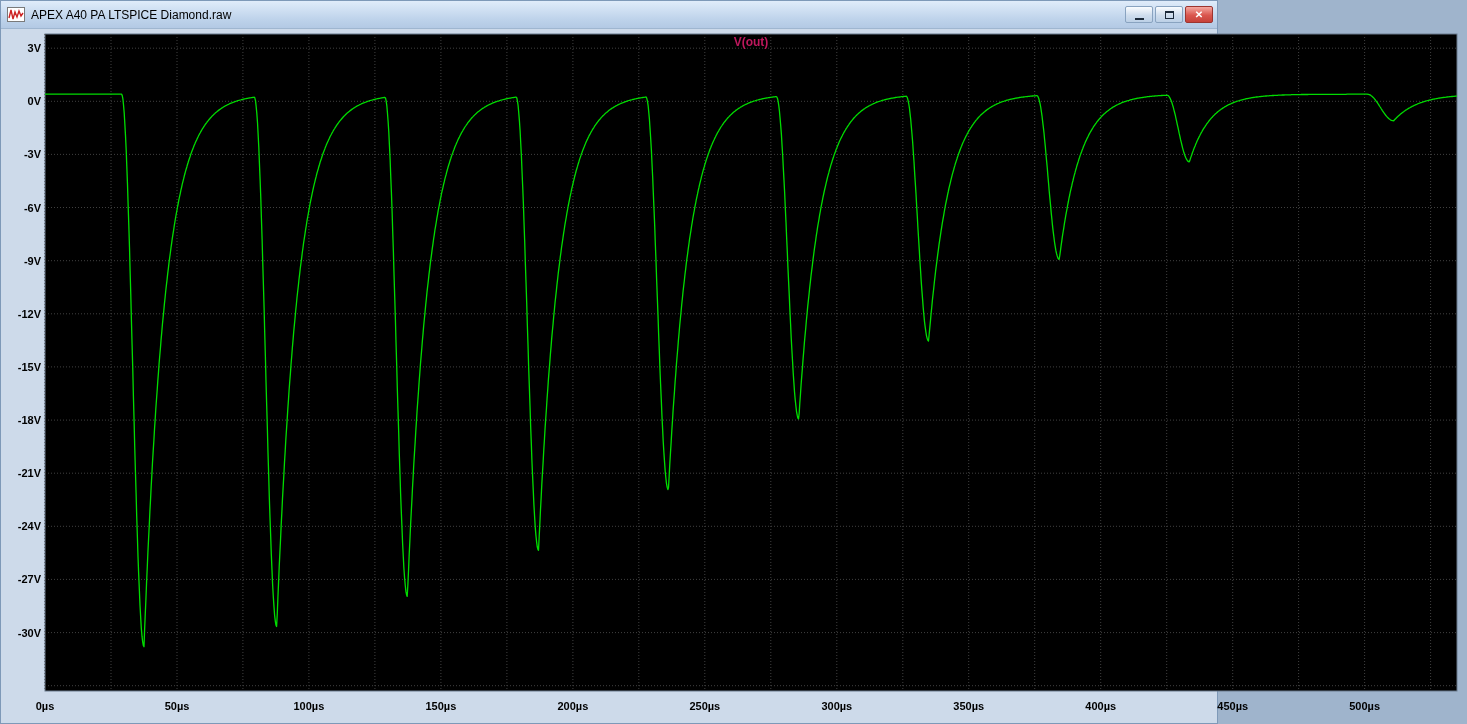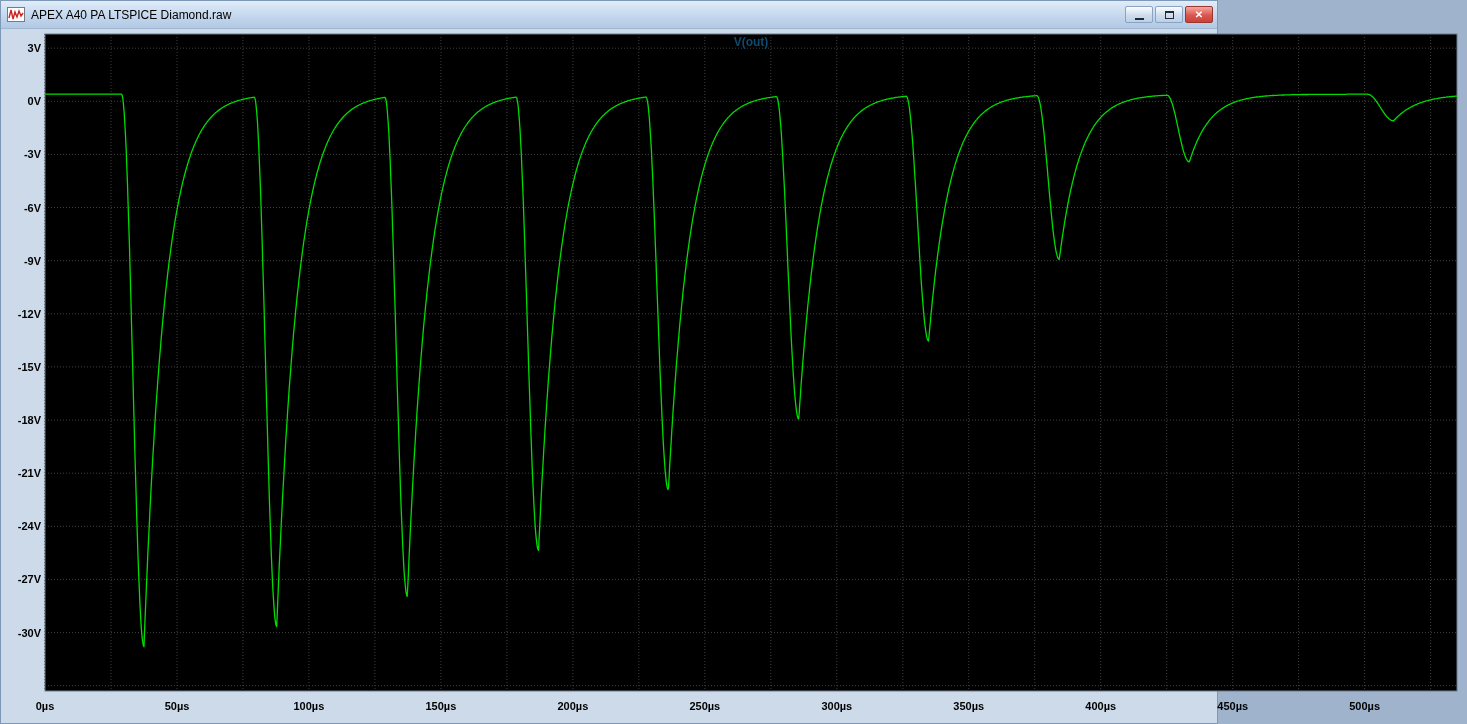--- a/index.html
+++ b/index.html
@@ -108,16 +108,16 @@
         <text x="40" y="235.7" text-anchor="end" font-size="11" font-weight="700" fill="#000000">-9V</text>
         <text x="40" y="288.8" text-anchor="end" font-size="11" font-weight="700" fill="#000000">-12V</text>
         <text x="40" y="341.9" text-anchor="end" font-size="11" font-weight="700" fill="#000000">-15V</text>
         <text x="40" y="395.1" text-anchor="end" font-size="11" font-weight="700" fill="#000000">-18V</text>
         <text x="40" y="448.2" text-anchor="end" font-size="11" font-weight="700" fill="#000000">-21V</text>
         <text x="40" y="501.3" text-anchor="end" font-size="11" font-weight="700" fill="#000000">-24V</text>
         <text x="40" y="554.4" text-anchor="end" font-size="11" font-weight="700" fill="#000000">-27V</text>
         <text x="40" y="607.6" text-anchor="end" font-size="11" font-weight="700" fill="#000000">-30V</text>
         <path d="M44.0 65.2L44.7 65.2L45.3 65.2L46.0 65.2L46.6 65.2L47.3 65.2L48.0 65.2L48.6 65.2L49.3 65.2L49.9 65.2L50.6 65.2L51.3 65.2L51.9 65.2L52.6 65.2L53.2 65.2L53.9 65.2L54.6 65.2L55.2 65.2L55.9 65.2L56.5 65.2L57.2 65.2L57.9 65.2L58.5 65.2L59.2 65.2L59.8 65.2L60.5 65.2L61.2 65.2L61.8 65.2L62.5 65.2L63.1 65.2L63.8 65.2L64.5 65.2L65.1 65.2L65.8 65.2L66.4 65.2L67.1 65.2L67.8 65.2L68.4 65.2L69.1 65.2L69.7 65.2L70.4 65.2L71.1 65.2L71.7 65.2L72.4 65.2L73.0 65.2L73.7 65.2L74.4 65.2L75.0 65.2L75.7 65.2L76.3 65.2L77.0 65.2L77.7 65.2L78.3 65.2L79.0 65.2L79.6 65.2L80.3 65.2L80.9 65.2L81.6 65.2L82.3 65.2L82.9 65.2L83.6 65.2L84.2 65.2L84.9 65.2L85.6 65.2L86.2 65.2L86.9 65.2L87.5 65.2L88.2 65.2L88.9 65.2L89.5 65.2L90.2 65.2L90.8 65.2L91.5 65.2L92.2 65.2L92.8 65.2L93.5 65.2L94.1 65.2L94.8 65.2L95.5 65.2L96.1 65.2L96.8 65.2L97.4 65.2L98.1 65.2L98.8 65.2L99.4 65.2L100.1 65.2L100.7 65.2L101.4 65.2L102.1 65.2L102.7 65.2L103.4 65.2L104.0 65.2L104.7 65.2L105.4 65.2L106.0 65.2L106.7 65.2L107.3 65.2L108.0 65.2L108.7 65.2L109.3 65.2L110.0 65.2L110.6 65.2L111.3 65.2L112.0 65.2L112.6 65.2L113.3 65.2L113.9 65.2L114.6 65.2L115.3 65.2L115.9 65.2L116.6 65.2L117.2 65.2L117.9 65.2L118.6 65.2L119.2 65.2L119.9 65.2L120.5 65.2L121.2 66.4L121.9 69.9L122.5 75.8L123.2 83.9L123.8 94.2L124.5 106.6L125.2 121.0L125.8 137.3L126.5 155.4L127.1 175.0L127.8 196.0L128.5 218.3L129.1 241.7L129.8 265.9L130.4 290.7L131.1 316.0L131.8 341.5L132.4 367.0L133.1 392.2L133.7 417.1L134.4 441.3L135.1 464.6L135.7 486.9L136.4 508.0L137.0 527.6L137.7 545.6L138.4 561.9L139.0 576.3L139.7 588.8L140.3 599.1L141.0 607.2L141.7 613.0L142.3 616.5L143.0 617.7L143.6 600.7L144.3 584.3L145.0 568.3L145.6 552.8L146.3 537.8L146.9 523.3L147.6 509.2L148.3 495.5L148.9 482.3L149.6 469.4L150.2 457.0L150.9 444.9L151.5 433.3L152.2 421.9L152.9 411.0L153.5 400.3L154.2 390.0L154.8 380.0L155.5 370.3L156.2 361.0L156.8 351.9L157.5 343.0L158.1 334.5L158.8 326.2L159.5 318.2L160.1 310.4L160.8 302.8L161.4 295.5L162.1 288.4L162.8 281.6L163.4 274.9L164.1 268.5L164.7 262.2L165.4 256.2L166.1 250.3L166.7 244.6L167.4 239.1L168.0 233.7L168.7 228.5L169.4 223.5L170.0 218.6L170.7 213.9L171.3 209.3L172.0 204.9L172.7 200.6L173.3 196.4L174.0 192.4L174.6 188.5L175.3 184.7L176.0 181.0L176.6 177.5L177.3 174.0L177.9 170.7L178.6 167.4L179.3 164.3L179.9 161.2L180.6 158.3L181.2 155.4L181.9 152.6L182.6 149.9L183.2 147.3L183.9 144.8L184.5 142.4L185.2 140.0L185.9 137.7L186.5 135.5L187.2 133.3L187.8 131.2L188.5 129.2L189.2 127.2L189.8 125.3L190.5 123.4L191.1 121.7L191.8 119.9L192.5 118.2L193.1 116.6L193.8 115.0L194.4 113.5L195.1 112.0L195.8 110.6L196.4 109.2L197.1 107.8L197.7 106.5L198.4 105.2L199.1 104.0L199.7 102.8L200.4 101.7L201.0 100.5L201.7 99.4L202.4 98.4L203.0 97.4L203.7 96.4L204.3 95.4L205.0 94.5L205.7 93.6L206.3 92.7L207.0 91.9L207.6 91.1L208.3 90.3L209.0 89.5L209.6 88.7L210.3 88.0L210.9 87.3L211.6 86.6L212.3 86.0L212.9 85.3L213.6 84.7L214.2 84.1L214.9 83.5L215.6 83.0L216.2 82.4L216.9 81.9L217.5 81.4L218.2 80.9L218.9 80.4L219.5 79.9L220.2 79.5L220.8 79.0L221.5 78.6L222.1 78.2L222.8 77.8L223.5 77.4L224.1 77.0L224.8 76.7L225.4 76.3L226.1 76.0L226.8 75.7L227.4 75.3L228.1 75.0L228.7 74.7L229.4 74.4L230.1 74.1L230.7 73.9L231.4 73.6L232.0 73.3L232.7 73.1L233.4 72.8L234.0 72.6L234.7 72.4L235.3 72.2L236.0 72.0L236.7 71.7L237.3 71.5L238.0 71.3L238.6 71.2L239.3 71.0L240.0 70.8L240.6 70.6L241.3 70.5L241.9 70.3L242.6 70.1L243.3 70.0L243.9 69.8L244.6 69.7L245.2 69.6L245.9 69.4L246.6 69.3L247.2 69.2L247.9 69.1L248.5 68.9L249.2 68.8L249.9 68.7L250.5 68.6L251.2 68.5L251.8 68.4L252.5 68.3L253.2 68.2L253.8 68.8L254.5 71.7L255.1 76.8L255.8 84.1L256.5 93.5L257.1 104.9L257.8 118.3L258.4 133.6L259.1 150.5L259.8 169.1L260.4 189.0L261.1 210.1L261.7 232.3L262.4 255.4L263.1 279.1L263.7 303.3L264.4 327.7L265.0 352.2L265.7 376.5L266.4 400.4L267.0 423.8L267.7 446.3L268.3 467.9L269.0 488.4L269.7 507.5L270.3 525.1L271.0 541.1L271.6 555.3L272.3 567.6L273.0 577.9L273.6 586.1L274.3 592.1L274.9 595.9L275.6 597.5L276.3 584.4L276.9 568.4L277.6 552.9L278.2 537.9L278.9 523.4L279.6 509.3L280.2 495.6L280.9 482.4L281.5 469.5L282.2 457.1L282.9 445.0L283.5 433.3L284.2 422.0L284.8 411.0L285.5 400.4L286.2 390.1L286.8 380.1L287.5 370.4L288.1 361.0L288.8 351.9L289.5 343.1L290.1 334.5L290.8 326.3L291.4 318.2L292.1 310.4L292.7 302.9L293.4 295.6L294.1 288.5L294.7 281.6L295.4 275.0L296.0 268.5L296.7 262.3L297.4 256.2L298.0 250.3L298.7 244.6L299.3 239.1L300.0 233.8L300.7 228.6L301.3 223.5L302.0 218.7L302.6 213.9L303.3 209.4L304.0 204.9L304.6 200.6L305.3 196.5L305.9 192.4L306.6 188.5L307.3 184.7L307.9 181.0L308.6 177.5L309.2 174.0L309.9 170.7L310.6 167.4L311.2 164.3L311.9 161.2L312.5 158.3L313.2 155.4L313.9 152.6L314.5 150.0L315.2 147.4L315.8 144.8L316.5 142.4L317.2 140.0L317.8 137.7L318.5 135.5L319.1 133.3L319.8 131.2L320.5 129.2L321.1 127.2L321.8 125.3L322.4 123.5L323.1 121.7L323.8 119.9L324.4 118.2L325.1 116.6L325.7 115.0L326.4 113.5L327.1 112.0L327.7 110.6L328.4 109.2L329.0 107.8L329.7 106.5L330.4 105.2L331.0 104.0L331.7 102.8L332.3 101.7L333.0 100.5L333.7 99.5L334.3 98.4L335.0 97.4L335.6 96.4L336.3 95.4L337.0 94.5L337.6 93.6L338.3 92.7L338.9 91.9L339.6 91.1L340.3 90.3L340.9 89.5L341.6 88.7L342.2 88.0L342.9 87.3L343.6 86.6L344.2 86.0L344.9 85.3L345.5 84.7L346.2 84.1L346.9 83.5L347.5 83.0L348.2 82.4L348.8 81.9L349.5 81.4L350.2 80.9L350.8 80.4L351.5 79.9L352.1 79.5L352.8 79.0L353.5 78.6L354.1 78.2L354.8 77.8L355.4 77.4L356.1 77.0L356.8 76.7L357.4 76.3L358.1 76.0L358.7 75.7L359.4 75.3L360.1 75.0L360.7 74.7L361.4 74.4L362.0 74.1L362.7 73.9L363.3 73.6L364.0 73.3L364.7 73.1L365.3 72.9L366.0 72.6L366.6 72.4L367.3 72.2L368.0 72.0L368.6 71.7L369.3 71.5L369.9 71.3L370.6 71.2L371.3 71.0L371.9 70.8L372.6 70.6L373.2 70.5L373.9 70.3L374.6 70.1L375.2 70.0L375.9 69.8L376.5 69.7L377.2 69.6L377.9 69.4L378.5 69.3L379.2 69.2L379.8 69.1L380.5 68.9L381.2 68.8L381.8 68.7L382.5 68.6L383.1 68.5L383.8 68.4L384.5 69.0L385.1 71.7L385.8 76.4L386.4 83.3L387.1 92.2L387.8 103.0L388.4 115.6L389.1 130.0L389.7 146.0L390.4 163.4L391.1 182.2L391.7 202.2L392.4 223.1L393.0 244.8L393.7 267.2L394.4 290.0L395.0 313.0L395.7 336.1L396.3 359.0L397.0 381.6L397.7 403.6L398.3 424.9L399.0 445.3L399.6 464.6L400.3 482.6L401.0 499.2L401.6 514.3L402.3 527.7L402.9 539.3L403.6 549.0L404.3 556.7L404.9 562.4L405.6 566.0L406.2 567.4L406.9 555.1L407.6 540.0L408.2 525.4L408.9 511.2L409.5 497.5L410.2 484.2L410.9 471.3L411.5 458.8L412.2 446.7L412.8 435.0L413.5 423.6L414.2 412.6L414.8 401.9L415.5 391.5L416.1 381.5L416.8 371.8L417.5 362.3L418.1 353.2L418.8 344.3L419.4 335.7L420.1 327.4L420.8 319.3L421.4 311.5L422.1 303.9L422.7 296.6L423.4 289.5L424.1 282.6L424.7 275.9L425.4 269.4L426.0 263.1L426.7 257.0L427.4 251.1L428.0 245.4L428.7 239.9L429.3 234.5L430.0 229.3L430.7 224.2L431.3 219.3L432.0 214.6L432.6 210.0L433.3 205.6L433.9 201.2L434.6 197.1L435.3 193.0L435.9 189.1L436.6 185.3L437.2 181.6L437.9 178.0L438.6 174.5L439.2 171.1L439.9 167.9L440.5 164.7L441.2 161.7L441.9 158.7L442.5 155.8L443.2 153.0L443.8 150.3L444.5 147.7L445.2 145.2L445.8 142.7L446.5 140.3L447.1 138.0L447.8 135.8L448.5 133.6L449.1 131.5L449.8 129.5L450.4 127.5L451.1 125.6L451.8 123.7L452.4 121.9L453.1 120.2L453.7 118.5L454.4 116.8L455.1 115.3L455.7 113.7L456.4 112.2L457.0 110.8L457.7 109.4L458.4 108.0L459.0 106.7L459.7 105.4L460.3 104.2L461.0 103.0L461.7 101.8L462.3 100.7L463.0 99.6L463.6 98.5L464.3 97.5L465.0 96.5L465.6 95.6L466.3 94.6L466.9 93.7L467.6 92.8L468.3 92.0L468.9 91.2L469.6 90.4L470.2 89.6L470.9 88.8L471.6 88.1L472.2 87.4L472.9 86.7L473.5 86.1L474.2 85.4L474.9 84.8L475.5 84.2L476.2 83.6L476.8 83.1L477.5 82.5L478.2 82.0L478.8 81.5L479.5 81.0L480.1 80.5L480.8 80.0L481.5 79.5L482.1 79.1L482.8 78.7L483.4 78.3L484.1 77.9L484.8 77.5L485.4 77.1L486.1 76.7L486.7 76.4L487.4 76.0L488.1 75.7L488.7 75.4L489.4 75.1L490.0 74.8L490.7 74.5L491.4 74.2L492.0 73.9L492.7 73.6L493.3 73.4L494.0 73.1L494.7 72.9L495.3 72.6L496.0 72.4L496.6 72.2L497.3 72.0L498.0 71.8L498.6 71.6L499.3 71.4L499.9 71.2L500.6 71.0L501.3 70.8L501.9 70.7L502.6 70.5L503.2 70.3L503.9 70.2L504.5 70.0L505.2 69.9L505.9 69.7L506.5 69.6L507.2 69.4L507.8 69.3L508.5 69.2L509.2 69.1L509.8 69.0L510.5 68.8L511.1 68.7L511.8 68.6L512.5 68.5L513.1 68.4L513.8 68.3L514.4 68.2L515.1 68.1L515.8 69.0L516.4 71.8L517.1 76.5L517.7 83.1L518.4 91.6L519.1 101.7L519.7 113.5L520.4 126.9L521.0 141.7L521.7 157.8L522.4 175.0L523.0 193.3L523.7 212.5L524.3 232.4L525.0 252.8L525.7 273.5L526.3 294.5L527.0 315.4L527.6 336.2L528.3 356.6L529.0 376.5L529.6 395.7L530.3 414.0L530.9 431.3L531.6 447.4L532.3 462.2L532.9 475.6L533.6 487.5L534.2 497.6L534.9 506.1L535.6 512.7L536.2 517.5L536.9 520.4L537.5 521.3L538.2 507.3L538.9 493.7L539.5 480.5L540.2 467.7L540.8 455.4L541.5 443.4L542.2 431.7L542.8 420.4L543.5 409.5L544.1 398.9L544.8 388.7L545.5 378.7L546.1 369.1L546.8 359.7L547.4 350.6L548.1 341.9L548.8 333.4L549.4 325.1L550.1 317.1L550.7 309.4L551.4 301.8L552.1 294.6L552.7 287.5L553.4 280.7L554.0 274.0L554.7 267.6L555.4 261.4L556.0 255.4L556.7 249.5L557.3 243.8L558.0 238.3L558.7 233.0L559.3 227.8L560.0 222.8L560.6 218.0L561.3 213.3L562.0 208.7L562.6 204.3L563.3 200.0L563.9 195.9L564.6 191.9L565.3 188.0L565.9 184.2L566.6 180.5L567.2 177.0L567.9 173.5L568.6 170.2L569.2 167.0L569.9 163.9L570.5 160.8L571.2 157.9L571.9 155.0L572.5 152.3L573.2 149.6L573.8 147.0L574.5 144.5L575.1 142.0L575.8 139.7L576.5 137.4L577.1 135.2L577.8 133.0L578.4 130.9L579.1 128.9L579.8 126.9L580.4 125.0L581.1 123.2L581.7 121.4L582.4 119.7L583.1 118.0L583.7 116.4L584.4 114.8L585.0 113.3L585.7 111.8L586.4 110.4L587.0 109.0L587.7 107.6L588.3 106.3L589.0 105.1L589.7 103.8L590.3 102.7L591.0 101.5L591.6 100.4L592.3 99.3L593.0 98.3L593.6 97.2L594.3 96.2L594.9 95.3L595.6 94.4L596.3 93.5L596.9 92.6L597.6 91.8L598.2 90.9L598.9 90.2L599.6 89.4L600.2 88.6L600.9 87.9L601.5 87.2L602.2 86.5L602.9 85.9L603.5 85.3L604.2 84.6L604.8 84.0L605.5 83.5L606.2 82.9L606.8 82.4L607.5 81.8L608.1 81.3L608.8 80.8L609.5 80.3L610.1 79.9L610.8 79.4L611.4 79.0L612.1 78.6L612.8 78.1L613.4 77.8L614.1 77.4L614.7 77.0L615.4 76.6L616.1 76.3L616.7 75.9L617.4 75.6L618.0 75.3L618.7 75.0L619.4 74.7L620.0 74.4L620.7 74.1L621.3 73.8L622.0 73.6L622.7 73.3L623.3 73.1L624.0 72.8L624.6 72.6L625.3 72.4L626.0 72.1L626.6 71.9L627.3 71.7L627.9 71.5L628.6 71.3L629.3 71.1L629.9 71.0L630.6 70.8L631.2 70.6L631.9 70.4L632.6 70.3L633.2 70.1L633.9 70.0L634.5 69.8L635.2 69.7L635.9 69.5L636.5 69.4L637.2 69.3L637.8 69.2L638.5 69.0L639.2 68.9L639.8 68.8L640.5 68.7L641.1 68.6L641.8 68.5L642.5 68.4L643.1 68.3L643.8 68.2L644.4 68.1L645.1 68.0L645.7 69.1L646.4 71.9L647.1 76.3L647.7 82.4L648.4 90.0L649.0 99.1L649.7 109.6L650.4 121.4L651.0 134.5L651.7 148.7L652.3 163.8L653.0 179.9L653.7 196.6L654.3 214.0L655.0 231.7L655.6 249.8L656.3 268.0L657.0 286.1L657.6 304.1L658.3 321.7L658.9 338.8L659.6 355.3L660.3 371.1L660.9 385.9L661.6 399.6L662.2 412.3L662.9 423.6L663.6 433.6L664.2 442.1L664.9 449.2L665.5 454.6L666.2 458.4L666.9 460.6L667.5 458.6L668.2 446.5L668.8 434.8L669.5 423.4L670.2 412.4L670.8 401.7L671.5 391.4L672.1 381.3L672.8 371.6L673.5 362.2L674.1 353.0L674.8 344.2L675.4 335.6L676.1 327.3L676.8 319.2L677.4 311.4L678.1 303.8L678.7 296.5L679.4 289.4L680.1 282.5L680.7 275.8L681.4 269.3L682.0 263.0L682.7 256.9L683.4 251.0L684.0 245.3L684.7 239.8L685.3 234.4L686.0 229.2L686.7 224.2L687.3 219.3L688.0 214.5L688.6 209.9L689.3 205.5L690.0 201.2L690.6 197.0L691.3 192.9L691.9 189.0L692.6 185.2L693.3 181.5L693.9 177.9L694.6 174.5L695.2 171.1L695.9 167.8L696.6 164.7L697.2 161.6L697.9 158.7L698.5 155.8L699.2 153.0L699.9 150.3L700.5 147.7L701.2 145.1L701.8 142.7L702.5 140.3L703.2 138.0L703.8 135.7L704.5 133.6L705.1 131.5L705.8 129.4L706.5 127.5L707.1 125.5L707.8 123.7L708.4 121.9L709.1 120.1L709.8 118.5L710.4 116.8L711.1 115.2L711.7 113.7L712.4 112.2L713.1 110.8L713.7 109.4L714.4 108.0L715.0 106.7L715.7 105.4L716.3 104.2L717.0 103.0L717.7 101.8L718.3 100.7L719.0 99.6L719.6 98.5L720.3 97.5L721.0 96.5L721.6 95.5L722.3 94.6L722.9 93.7L723.6 92.8L724.3 92.0L724.9 91.2L725.6 90.4L726.2 89.6L726.9 88.8L727.6 88.1L728.2 87.4L728.9 86.7L729.5 86.1L730.2 85.4L730.9 84.8L731.5 84.2L732.2 83.6L732.8 83.0L733.5 82.5L734.2 82.0L734.8 81.4L735.5 80.9L736.1 80.5L736.8 80.0L737.5 79.5L738.1 79.1L738.8 78.7L739.4 78.3L740.1 77.9L740.8 77.5L741.4 77.1L742.1 76.7L742.7 76.4L743.4 76.0L744.1 75.7L744.7 75.4L745.4 75.1L746.0 74.8L746.7 74.5L747.4 74.2L748.0 73.9L748.7 73.6L749.3 73.4L750.0 73.1L750.7 72.9L751.3 72.6L752.0 72.4L752.6 72.2L753.3 72.0L754.0 71.8L754.6 71.6L755.3 71.4L755.9 71.2L756.6 71.0L757.3 70.8L757.9 70.6L758.6 70.5L759.2 70.3L759.9 70.2L760.6 70.0L761.2 69.9L761.9 69.7L762.5 69.6L763.2 69.4L763.9 69.3L764.5 69.2L765.2 69.1L765.8 68.9L766.5 68.8L767.2 68.7L767.8 68.6L768.5 68.5L769.1 68.4L769.8 68.3L770.5 68.2L771.1 68.1L771.8 68.0L772.4 67.9L773.1 67.9L773.8 67.8L774.4 67.7L775.1 67.6L775.7 67.8L776.4 69.2L777.1 72.1L777.7 76.2L778.4 81.7L779.0 88.4L779.7 96.4L780.4 105.4L781.0 115.6L781.7 126.7L782.3 138.6L783.0 151.4L783.7 164.8L784.3 178.7L785.0 193.1L785.6 207.8L786.3 222.7L786.9 237.6L787.6 252.4L788.3 267.1L788.9 281.4L789.6 295.3L790.2 308.6L790.9 321.2L791.6 333.0L792.2 343.9L792.9 353.9L793.5 362.8L794.2 370.5L794.9 377.0L795.5 382.3L796.2 386.2L796.8 388.8L797.5 390.0L798.2 384.1L798.8 374.3L799.5 364.8L800.1 355.5L800.8 346.6L801.5 337.9L802.1 329.6L802.8 321.4L803.4 313.5L804.1 305.9L804.8 298.5L805.4 291.3L806.1 284.4L806.7 277.6L807.4 271.1L808.1 264.7L808.7 258.6L809.4 252.7L810.0 246.9L810.7 241.3L811.4 235.9L812.0 230.6L812.7 225.5L813.3 220.6L814.0 215.8L814.7 211.2L815.3 206.7L816.0 202.4L816.6 198.1L817.3 194.0L818.0 190.1L818.6 186.2L819.3 182.5L819.9 178.9L820.6 175.4L821.3 172.0L821.9 168.7L822.6 165.5L823.2 162.5L823.9 159.5L824.6 156.6L825.2 153.8L825.9 151.0L826.5 148.4L827.2 145.8L827.9 143.4L828.5 140.9L829.2 138.6L829.8 136.4L830.5 134.2L831.2 132.0L831.8 130.0L832.5 128.0L833.1 126.1L833.8 124.2L834.5 122.4L835.1 120.6L835.8 118.9L836.4 117.3L837.1 115.7L837.8 114.1L838.4 112.6L839.1 111.1L839.7 109.7L840.4 108.4L841.1 107.0L841.7 105.7L842.4 104.5L843.0 103.3L843.7 102.1L844.4 101.0L845.0 99.9L845.7 98.8L846.3 97.8L847.0 96.8L847.7 95.8L848.3 94.9L849.0 94.0L849.6 93.1L850.3 92.2L851.0 91.4L851.6 90.6L852.3 89.8L852.9 89.0L853.6 88.3L854.3 87.6L854.9 86.9L855.6 86.2L856.2 85.6L856.9 85.0L857.5 84.4L858.2 83.8L858.9 83.2L859.5 82.6L860.2 82.1L860.8 81.6L861.5 81.1L862.2 80.6L862.8 80.1L863.5 79.7L864.1 79.2L864.8 78.8L865.5 78.4L866.1 78.0L866.8 77.6L867.4 77.2L868.1 76.8L868.8 76.5L869.4 76.1L870.1 75.8L870.7 75.5L871.4 75.1L872.1 74.8L872.7 74.5L873.4 74.3L874.0 74.0L874.7 73.7L875.4 73.4L876.0 73.2L876.7 72.9L877.3 72.7L878.0 72.5L878.7 72.3L879.3 72.0L880.0 71.8L880.6 71.6L881.3 71.4L882.0 71.2L882.6 71.1L883.3 70.9L883.9 70.7L884.6 70.5L885.3 70.4L885.9 70.2L886.6 70.1L887.2 69.9L887.9 69.8L888.6 69.6L889.2 69.5L889.9 69.4L890.5 69.2L891.2 69.1L891.9 69.0L892.5 68.9L893.2 68.8L893.8 68.6L894.5 68.5L895.2 68.4L895.8 68.3L896.5 68.2L897.1 68.1L897.8 68.1L898.5 68.0L899.1 67.9L899.8 67.8L900.4 67.7L901.1 67.6L901.8 67.6L902.4 67.5L903.1 67.4L903.7 67.4L904.4 67.3L905.1 67.2L905.7 67.5L906.4 68.8L907.0 71.1L907.7 74.5L908.4 78.8L909.0 84.1L909.7 90.3L910.3 97.4L911.0 105.2L911.7 113.8L912.3 123.0L913.0 132.8L913.6 143.1L914.3 153.7L915.0 164.7L915.6 175.9L916.3 187.2L916.9 198.5L917.6 209.8L918.3 220.9L918.9 231.7L919.6 242.1L920.2 252.1L920.9 261.6L921.6 270.4L922.2 278.6L922.9 286.0L923.5 292.6L924.2 298.2L924.9 303.0L925.5 306.8L926.2 309.6L926.8 311.3L927.5 312.0L928.1 306.0L928.8 298.6L929.5 291.4L930.1 284.4L930.8 277.7L931.4 271.1L932.1 264.8L932.8 258.7L933.4 252.7L934.1 246.9L934.7 241.3L935.4 235.9L936.1 230.7L936.7 225.6L937.4 220.7L938.0 215.9L938.7 211.2L939.4 206.7L940.0 202.4L940.7 198.2L941.3 194.1L942.0 190.1L942.7 186.3L943.3 182.5L944.0 178.9L944.6 175.4L945.3 172.0L946.0 168.8L946.6 165.6L947.3 162.5L947.9 159.5L948.6 156.6L949.3 153.8L949.9 151.1L950.6 148.4L951.2 145.9L951.9 143.4L952.6 141.0L953.2 138.6L953.9 136.4L954.5 134.2L955.2 132.1L955.9 130.0L956.5 128.0L957.2 126.1L957.8 124.2L958.5 122.4L959.2 120.6L959.8 118.9L960.5 117.3L961.1 115.7L961.8 114.1L962.5 112.6L963.1 111.2L963.8 109.7L964.4 108.4L965.1 107.0L965.8 105.8L966.4 104.5L967.1 103.3L967.7 102.1L968.4 101.0L969.1 99.9L969.7 98.8L970.4 97.8L971.0 96.8L971.7 95.8L972.4 94.9L973.0 94.0L973.7 93.1L974.3 92.2L975.0 91.4L975.7 90.6L976.3 89.8L977.0 89.0L977.6 88.3L978.3 87.6L979.0 86.9L979.6 86.2L980.3 85.6L980.9 85.0L981.6 84.4L982.3 83.8L982.9 83.2L983.6 82.7L984.2 82.1L984.9 81.6L985.6 81.1L986.2 80.6L986.9 80.1L987.5 79.7L988.2 79.2L988.9 78.8L989.5 78.4L990.2 78.0L990.8 77.6L991.5 77.2L992.2 76.8L992.8 76.5L993.5 76.1L994.1 75.8L994.8 75.5L995.5 75.1L996.1 74.8L996.8 74.5L997.4 74.3L998.1 74.0L998.7 73.7L999.4 73.4L1000.1 73.2L1000.7 72.9L1001.4 72.7L1002.0 72.5L1002.7 72.3L1003.4 72.0L1004.0 71.8L1004.7 71.6L1005.3 71.4L1006.0 71.2L1006.7 71.1L1007.3 70.9L1008.0 70.7L1008.6 70.5L1009.3 70.4L1010.0 70.2L1010.6 70.1L1011.3 69.9L1011.9 69.8L1012.6 69.6L1013.3 69.5L1013.9 69.4L1014.6 69.2L1015.2 69.1L1015.9 69.0L1016.6 68.9L1017.2 68.8L1017.9 68.6L1018.5 68.5L1019.2 68.4L1019.9 68.3L1020.5 68.2L1021.2 68.1L1021.8 68.1L1022.5 68.0L1023.2 67.9L1023.8 67.8L1024.5 67.7L1025.1 67.6L1025.8 67.6L1026.5 67.5L1027.1 67.4L1027.8 67.4L1028.4 67.3L1029.1 67.2L1029.8 67.2L1030.4 67.1L1031.1 67.0L1031.7 67.0L1032.4 66.9L1033.1 66.9L1033.7 66.8L1034.4 66.8L1035.0 66.7L1035.7 66.7L1036.4 66.9L1037.0 67.7L1037.7 69.3L1038.3 71.5L1039.0 74.4L1039.7 78.0L1040.3 82.1L1041.0 86.8L1041.6 92.1L1042.3 97.8L1043.0 104.0L1043.6 110.5L1044.3 117.4L1044.9 124.5L1045.6 131.9L1046.3 139.3L1046.9 146.9L1047.6 154.5L1048.2 162.0L1048.9 169.4L1049.6 176.6L1050.2 183.6L1050.9 190.3L1051.5 196.7L1052.2 202.6L1052.9 208.0L1053.5 213.0L1054.2 217.4L1054.8 221.2L1055.5 224.4L1056.2 226.9L1056.8 228.8L1057.5 229.9L1058.1 230.4L1058.8 226.3L1059.5 221.4L1060.1 216.6L1060.8 211.9L1061.4 207.4L1062.1 203.0L1062.8 198.8L1063.4 194.7L1064.1 190.7L1064.7 186.8L1065.4 183.1L1066.1 179.5L1066.7 175.9L1067.4 172.5L1068.0 169.2L1068.7 166.0L1069.3 162.9L1070.0 159.9L1070.7 157.0L1071.3 154.2L1072.0 151.5L1072.6 148.8L1073.3 146.2L1074.0 143.7L1074.6 141.3L1075.3 139.0L1075.9 136.7L1076.6 134.5L1077.3 132.4L1077.9 130.3L1078.6 128.3L1079.2 126.4L1079.9 124.5L1080.6 122.7L1081.2 120.9L1081.9 119.2L1082.5 117.5L1083.2 115.9L1083.9 114.3L1084.5 112.8L1085.2 111.4L1085.8 110.0L1086.5 108.6L1087.2 107.2L1087.8 105.9L1088.5 104.7L1089.1 103.5L1089.8 102.3L1090.5 101.2L1091.1 100.1L1091.8 99.0L1092.4 97.9L1093.1 96.9L1093.8 96.0L1094.4 95.0L1095.1 94.1L1095.7 93.2L1096.4 92.3L1097.1 91.5L1097.7 90.7L1098.4 89.9L1099.0 89.2L1099.7 88.4L1100.4 87.7L1101.0 87.0L1101.7 86.3L1102.3 85.7L1103.0 85.1L1103.7 84.5L1104.3 83.9L1105.0 83.3L1105.6 82.7L1106.3 82.2L1107.0 81.7L1107.6 81.2L1108.3 80.7L1108.9 80.2L1109.6 79.7L1110.3 79.3L1110.9 78.9L1111.6 78.4L1112.2 78.0L1112.9 77.6L1113.6 77.3L1114.2 76.9L1114.9 76.5L1115.5 76.2L1116.2 75.8L1116.9 75.5L1117.5 75.2L1118.2 74.9L1118.8 74.6L1119.5 74.3L1120.2 74.0L1120.8 73.7L1121.5 73.5L1122.1 73.2L1122.8 73.0L1123.5 72.7L1124.1 72.5L1124.8 72.3L1125.4 72.1L1126.1 71.9L1126.8 71.7L1127.4 71.5L1128.1 71.3L1128.7 71.1L1129.4 70.9L1130.1 70.7L1130.7 70.6L1131.4 70.4L1132.0 70.2L1132.7 70.1L1133.4 69.9L1134.0 69.8L1134.7 69.6L1135.3 69.5L1136.0 69.4L1136.7 69.2L1137.3 69.1L1138.0 69.0L1138.6 68.9L1139.3 68.8L1139.9 68.7L1140.6 68.6L1141.3 68.5L1141.9 68.4L1142.6 68.3L1143.2 68.2L1143.9 68.1L1144.6 68.0L1145.2 67.9L1145.9 67.8L1146.5 67.7L1147.2 67.7L1147.9 67.6L1148.5 67.5L1149.2 67.4L1149.8 67.4L1150.5 67.3L1151.2 67.2L1151.8 67.2L1152.5 67.1L1153.1 67.1L1153.8 67.0L1154.5 66.9L1155.1 66.9L1155.8 66.8L1156.4 66.8L1157.1 66.7L1157.8 66.7L1158.4 66.6L1159.1 66.6L1159.7 66.6L1160.4 66.5L1161.1 66.5L1161.7 66.4L1162.4 66.4L1163.0 66.4L1163.7 66.3L1164.4 66.3L1165.0 66.3L1165.7 66.2L1166.3 66.3L1167.0 66.5L1167.7 67.1L1168.3 68.0L1169.0 69.1L1169.6 70.5L1170.3 72.1L1171.0 74.0L1171.6 76.1L1172.3 78.3L1172.9 80.8L1173.6 83.5L1174.3 86.2L1174.9 89.1L1175.6 92.1L1176.2 95.1L1176.9 98.2L1177.6 101.3L1178.2 104.4L1178.9 107.4L1179.5 110.4L1180.2 113.2L1180.9 116.0L1181.5 118.6L1182.2 121.1L1182.8 123.3L1183.5 125.4L1184.2 127.2L1184.8 128.8L1185.5 130.2L1186.1 131.2L1186.8 132.1L1187.5 132.6L1188.1 132.8L1188.8 131.6L1189.4 129.6L1190.1 127.6L1190.8 125.7L1191.4 123.8L1192.1 122.0L1192.7 120.2L1193.4 118.6L1194.1 116.9L1194.7 115.3L1195.4 113.8L1196.0 112.3L1196.7 110.8L1197.4 109.4L1198.0 108.1L1198.7 106.8L1199.3 105.5L1200.0 104.2L1200.7 103.0L1201.3 101.9L1202.0 100.7L1202.6 99.7L1203.3 98.6L1204.0 97.6L1204.6 96.6L1205.3 95.6L1205.9 94.7L1206.6 93.8L1207.3 92.9L1207.9 92.0L1208.6 91.2L1209.2 90.4L1209.9 89.6L1210.5 88.9L1211.2 88.2L1211.9 87.4L1212.5 86.8L1213.2 86.1L1213.8 85.5L1214.5 84.8L1215.2 84.2L1215.8 83.6L1216.5 83.1L1217.1 82.5L1217.8 82.0L1218.5 81.5L1219.1 81.0L1219.8 80.5L1220.4 80.0L1221.1 79.6L1221.8 79.1L1222.4 78.7L1223.1 78.3L1223.7 77.9L1224.4 77.5L1225.1 77.1L1225.7 76.7L1226.4 76.4L1227.0 76.0L1227.7 75.7L1228.4 75.4L1229.0 75.1L1229.7 74.8L1230.3 74.5L1231.0 74.2L1231.7 73.9L1232.3 73.7L1233.0 73.4L1233.6 73.1L1234.3 72.9L1235.0 72.7L1235.6 72.4L1236.3 72.2L1236.9 72.0L1237.6 71.8L1238.3 71.6L1238.9 71.4L1239.6 71.2L1240.2 71.0L1240.9 70.8L1241.6 70.7L1242.2 70.5L1242.9 70.3L1243.5 70.2L1244.2 70.0L1244.9 69.9L1245.5 69.7L1246.2 69.6L1246.8 69.5L1247.5 69.3L1248.2 69.2L1248.8 69.1L1249.5 69.0L1250.1 68.8L1250.8 68.7L1251.5 68.6L1252.1 68.5L1252.8 68.4L1253.4 68.3L1254.1 68.2L1254.8 68.1L1255.4 68.0L1256.1 68.0L1256.7 67.9L1257.4 67.8L1258.1 67.7L1258.7 67.6L1259.4 67.6L1260.0 67.5L1260.7 67.4L1261.4 67.3L1262.0 67.3L1262.7 67.2L1263.3 67.2L1264.0 67.1L1264.7 67.0L1265.3 67.0L1266.0 66.9L1266.6 66.9L1267.3 66.8L1268.0 66.8L1268.6 66.7L1269.3 66.7L1269.9 66.6L1270.6 66.6L1271.3 66.5L1271.9 66.5L1272.6 66.5L1273.2 66.4L1273.9 66.4L1274.6 66.4L1275.2 66.3L1275.9 66.3L1276.5 66.3L1277.2 66.2L1277.9 66.2L1278.5 66.2L1279.2 66.1L1279.8 66.1L1280.5 66.1L1281.1 66.0L1281.8 66.0L1282.5 66.0L1283.1 66.0L1283.8 65.9L1284.4 65.9L1285.1 65.9L1285.8 65.9L1286.4 65.9L1287.1 65.8L1287.7 65.8L1288.4 65.8L1289.1 65.8L1289.7 65.8L1290.4 65.7L1291.0 65.7L1291.7 65.7L1292.4 65.7L1293.0 65.7L1293.7 65.7L1294.3 65.7L1295.0 65.6L1295.7 65.6L1296.3 65.6L1297.0 65.6L1297.6 65.6L1298.3 65.6L1299.0 65.6L1299.6 65.6L1300.3 65.5L1300.9 65.5L1301.6 65.5L1302.3 65.5L1302.9 65.5L1303.6 65.5L1304.2 65.5L1304.9 65.5L1305.6 65.5L1306.2 65.5L1306.9 65.5L1307.5 65.4L1308.2 65.4L1308.9 65.4L1309.5 65.4L1310.2 65.4L1310.8 65.4L1311.5 65.4L1312.2 65.4L1312.8 65.4L1313.5 65.4L1314.1 65.4L1314.8 65.4L1315.5 65.4L1316.1 65.4L1316.8 65.4L1317.4 65.4L1318.1 65.4L1318.8 65.4L1319.4 65.3L1320.1 65.3L1320.7 65.3L1321.4 65.3L1322.1 65.3L1322.7 65.3L1323.4 65.3L1324.0 65.3L1324.7 65.3L1325.4 65.3L1326.0 65.3L1326.7 65.3L1327.3 65.3L1328.0 65.3L1328.7 65.3L1329.3 65.3L1330.0 65.3L1330.6 65.3L1331.3 65.3L1332.0 65.3L1332.6 65.3L1333.3 65.3L1333.9 65.3L1334.6 65.3L1335.3 65.3L1335.9 65.3L1336.6 65.3L1337.2 65.3L1337.9 65.3L1338.6 65.3L1339.2 65.3L1339.9 65.3L1340.5 65.3L1341.2 65.3L1341.9 65.3L1342.5 65.3L1343.2 65.3L1343.8 65.3L1344.5 65.3L1345.2 65.3L1345.8 65.2L1346.5 65.2L1347.1 65.2L1347.8 65.2L1348.5 65.2L1349.1 65.2L1349.8 65.2L1350.4 65.2L1351.1 65.2L1351.7 65.2L1352.4 65.2L1353.1 65.2L1353.7 65.2L1354.4 65.2L1355.0 65.2L1355.7 65.2L1356.4 65.2L1357.0 65.2L1357.7 65.2L1358.3 65.2L1359.0 65.2L1359.7 65.2L1360.3 65.2L1361.0 65.2L1361.6 65.2L1362.3 65.2L1363.0 65.2L1363.6 65.2L1364.3 65.2L1364.9 65.2L1365.6 65.2L1366.3 65.2L1366.9 65.3L1367.6 65.4L1368.2 65.6L1368.9 65.9L1369.6 66.2L1370.2 66.7L1370.9 67.2L1371.5 67.8L1372.2 68.4L1372.9 69.1L1373.5 69.9L1374.2 70.7L1374.8 71.6L1375.5 72.5L1376.2 73.4L1376.8 74.4L1377.5 75.4L1378.1 76.4L1378.8 77.5L1379.5 78.5L1380.1 79.5L1380.8 80.6L1381.4 81.6L1382.1 82.6L1382.8 83.6L1383.4 84.5L1384.1 85.4L1384.7 86.3L1385.4 87.1L1386.1 87.9L1386.7 88.6L1387.4 89.2L1388.0 89.8L1388.7 90.3L1389.4 90.8L1390.0 91.1L1390.7 91.4L1391.3 91.6L1392.0 91.7L1392.7 91.8L1393.3 91.0L1394.0 90.3L1394.6 89.7L1395.3 89.0L1396.0 88.3L1396.6 87.7L1397.3 87.1L1397.9 86.5L1398.6 85.9L1399.3 85.3L1399.9 84.8L1400.6 84.2L1401.2 83.7L1401.9 83.2L1402.6 82.7L1403.2 82.2L1403.9 81.8L1404.5 81.3L1405.2 80.9L1405.9 80.5L1406.5 80.0L1407.2 79.6L1407.8 79.2L1408.5 78.9L1409.2 78.5L1409.8 78.1L1410.5 77.8L1411.1 77.4L1411.8 77.1L1412.5 76.8L1413.1 76.4L1413.8 76.1L1414.4 75.8L1415.1 75.5L1415.8 75.3L1416.4 75.0L1417.1 74.7L1417.7 74.5L1418.4 74.2L1419.1 74.0L1419.7 73.7L1420.4 73.5L1421.0 73.3L1421.7 73.0L1422.3 72.8L1423.0 72.6L1423.7 72.4L1424.3 72.2L1425.0 72.0L1425.6 71.8L1426.3 71.7L1427.0 71.5L1427.6 71.3L1428.3 71.1L1428.9 71.0L1429.6 70.8L1430.3 70.7L1430.9 70.5L1431.6 70.4L1432.2 70.2L1432.9 70.1L1433.6 70.0L1434.2 69.8L1434.9 69.7L1435.5 69.6L1436.2 69.5L1436.9 69.3L1437.5 69.2L1438.2 69.1L1438.8 69.0L1439.5 68.9L1440.2 68.8L1440.8 68.7L1441.5 68.6L1442.1 68.5L1442.8 68.4L1443.5 68.3L1444.1 68.3L1444.8 68.2L1445.4 68.1L1446.1 68.0L1446.8 67.9L1447.4 67.9L1448.1 67.8L1448.7 67.7L1449.4 67.6L1450.1 67.6L1450.7 67.5L1451.4 67.5L1452.0 67.4L1452.7 67.3L1453.4 67.3L1454.0 67.2L1454.7 67.2L1455.3 67.1L1456.0 67.1" fill="none" stroke="#00dc00" stroke-width="1.3" stroke-linejoin="round"></path>
       </svg>
-    <div class="plot-title" style="color: #0c4a6e;">V(out)</div>
+    <div class="plot-title" style="color: #be185d;">V(out)</div>
   </div>
 
 </div>
 
 </body></html>

